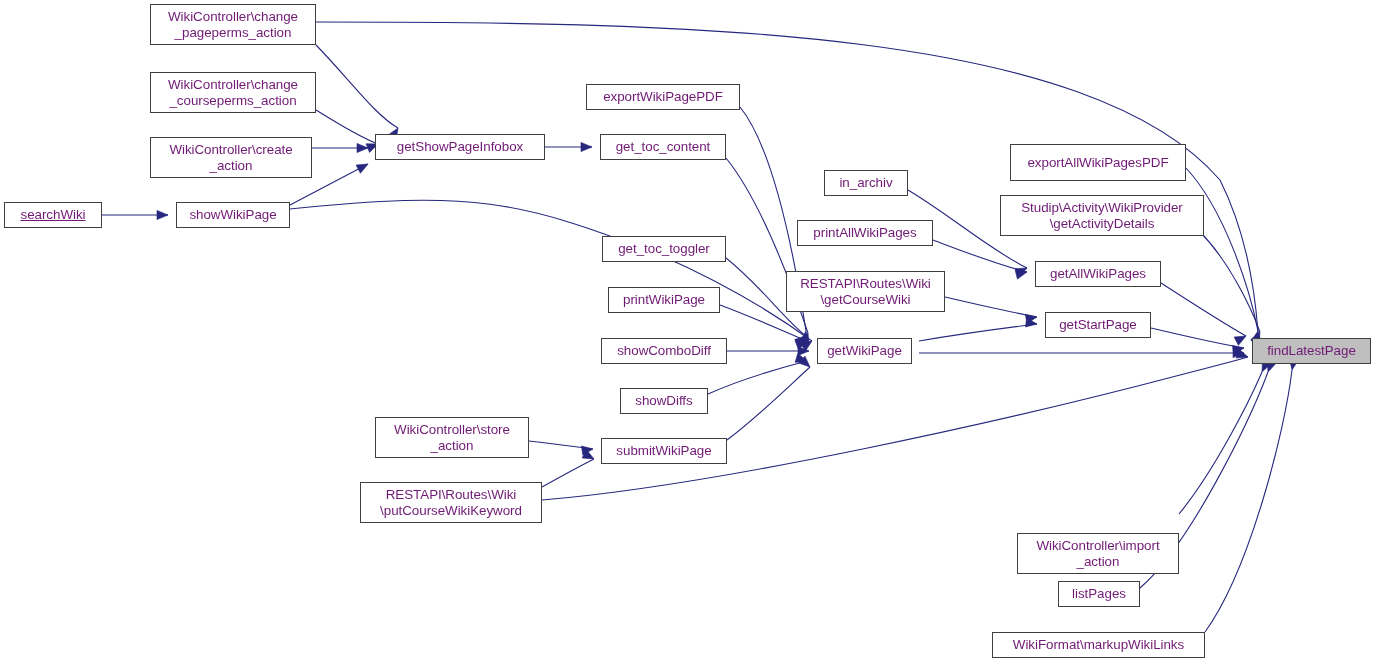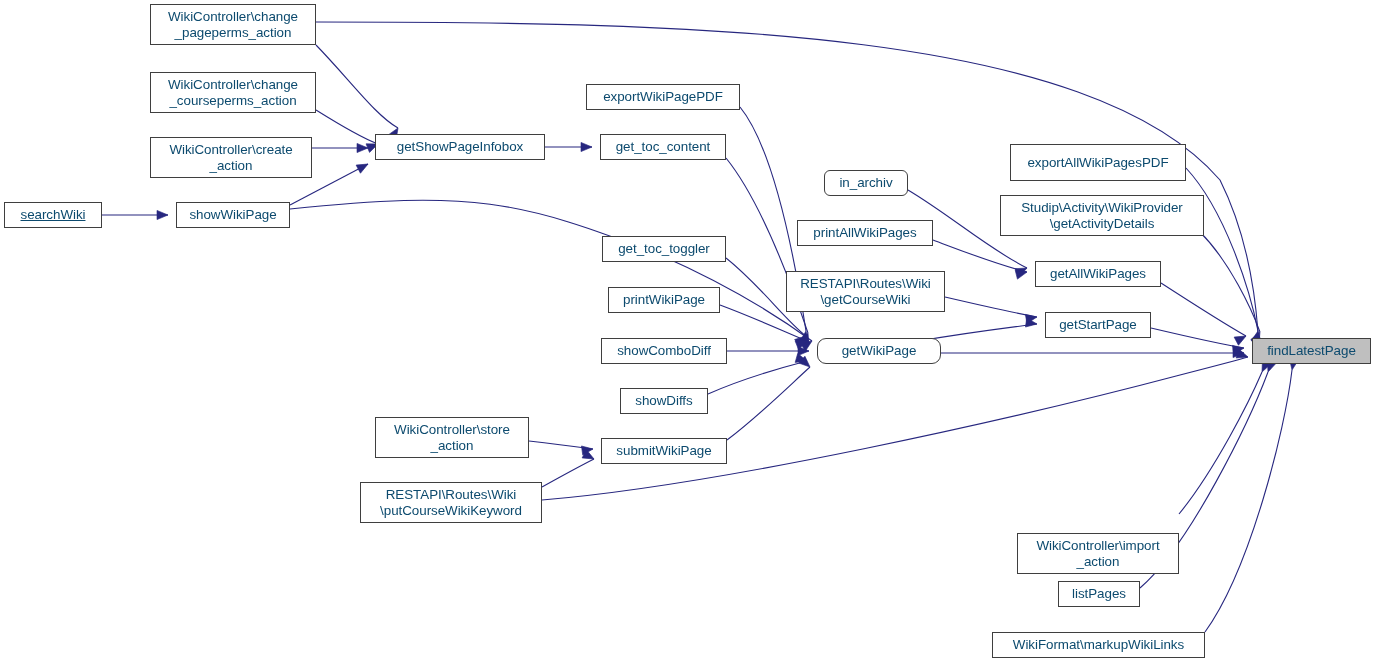--- a/index.html
+++ b/index.html
@@ -23,21 +23,21 @@
     left: 0;
     top: 0;
     width: 1376px;
     height: 665px;
   }
   .gnode {
     position: absolute;
     box-sizing: border-box;
     border: 1px solid #3f3f3f;
     background: #ffffff;
-    color: #0c4a6e;
+    color: #701a75;
     font-family: "Liberation Sans", sans-serif;
     font-size: 13.4px;
     line-height: 15.5px;
     display: flex;
     align-items: center;
     justify-content: center;
     text-align: center;
     white-space: pre;
     letter-spacing: -0.05px;
     z-index: 3;
@@ -197,22 +197,22 @@
       <div class="gnode" style="left: 586px; top: 84px; width: 154px; height: 26px;">exportWikiPagePDF</div>
       <div class="gnode" style="left: 602px; top: 236px; width: 124px; height: 26px;">get_toc_toggler</div>
       <div class="gnode" style="left: 608px; top: 287px; width: 112px; height: 26px;">printWikiPage</div>
       <div class="gnode" style="left: 601px; top: 338px; width: 126px; height: 26px;">showComboDiff</div>
       <div class="gnode" style="left: 620px; top: 388px; width: 88px; height: 26px;">showDiffs</div>
       <div class="gnode" style="left: 375px; top: 417px; width: 154px; height: 41px;">WikiController\store
 _action</div>
       <div class="gnode" style="left: 360px; top: 482px; width: 182px; height: 41px;">RESTAPI\Routes\Wiki
 \putCourseWikiKeyword</div>
       <div class="gnode" style="left: 601px; top: 438px; width: 126px; height: 26px;">submitWikiPage</div>
-      <div class="gnode" style="left: 817px; top: 338px; width: 124px; height: 26px; border-radius: 9px;">getWikiPage</div>
-      <div class="gnode" style="left: 824px; top: 170px; width: 84px; height: 26px; border-radius: 6px;">in_archiv</div>
+      <div class="gnode" style="left: 817px; top: 338px; width: 95px; height: 26px;">getWikiPage</div>
+      <div class="gnode" style="left: 824px; top: 170px; width: 84px; height: 26px;">in_archiv</div>
       <div class="gnode" style="left: 797px; top: 220px; width: 136px; height: 26px; text-align: right;">printAllWikiPages</div>
       <div class="gnode" style="left: 786px; top: 271px; width: 159px; height: 41px;">RESTAPI\Routes\Wiki
 \getCourseWiki</div>
       <div class="gnode" style="left: 1035px; top: 261px; width: 126px; height: 26px;">getAllWikiPages</div>
       <div class="gnode" style="left: 1045px; top: 312px; width: 106px; height: 26px;">getStartPage</div>
       <div class="gnode" style="left: 1010px; top: 144px; width: 176px; height: 37px;">exportAllWikiPagesPDF</div>
       <div class="gnode" style="left: 1000px; top: 195px; width: 204px; height: 41px;">Studip\Activity\WikiProvider
 \getActivityDetails</div>
       <div class="gnode" style="left: 1017px; top: 514px; width: 162px; height: 41px; margin-top: 19px;">WikiController\import
 _action</div>

